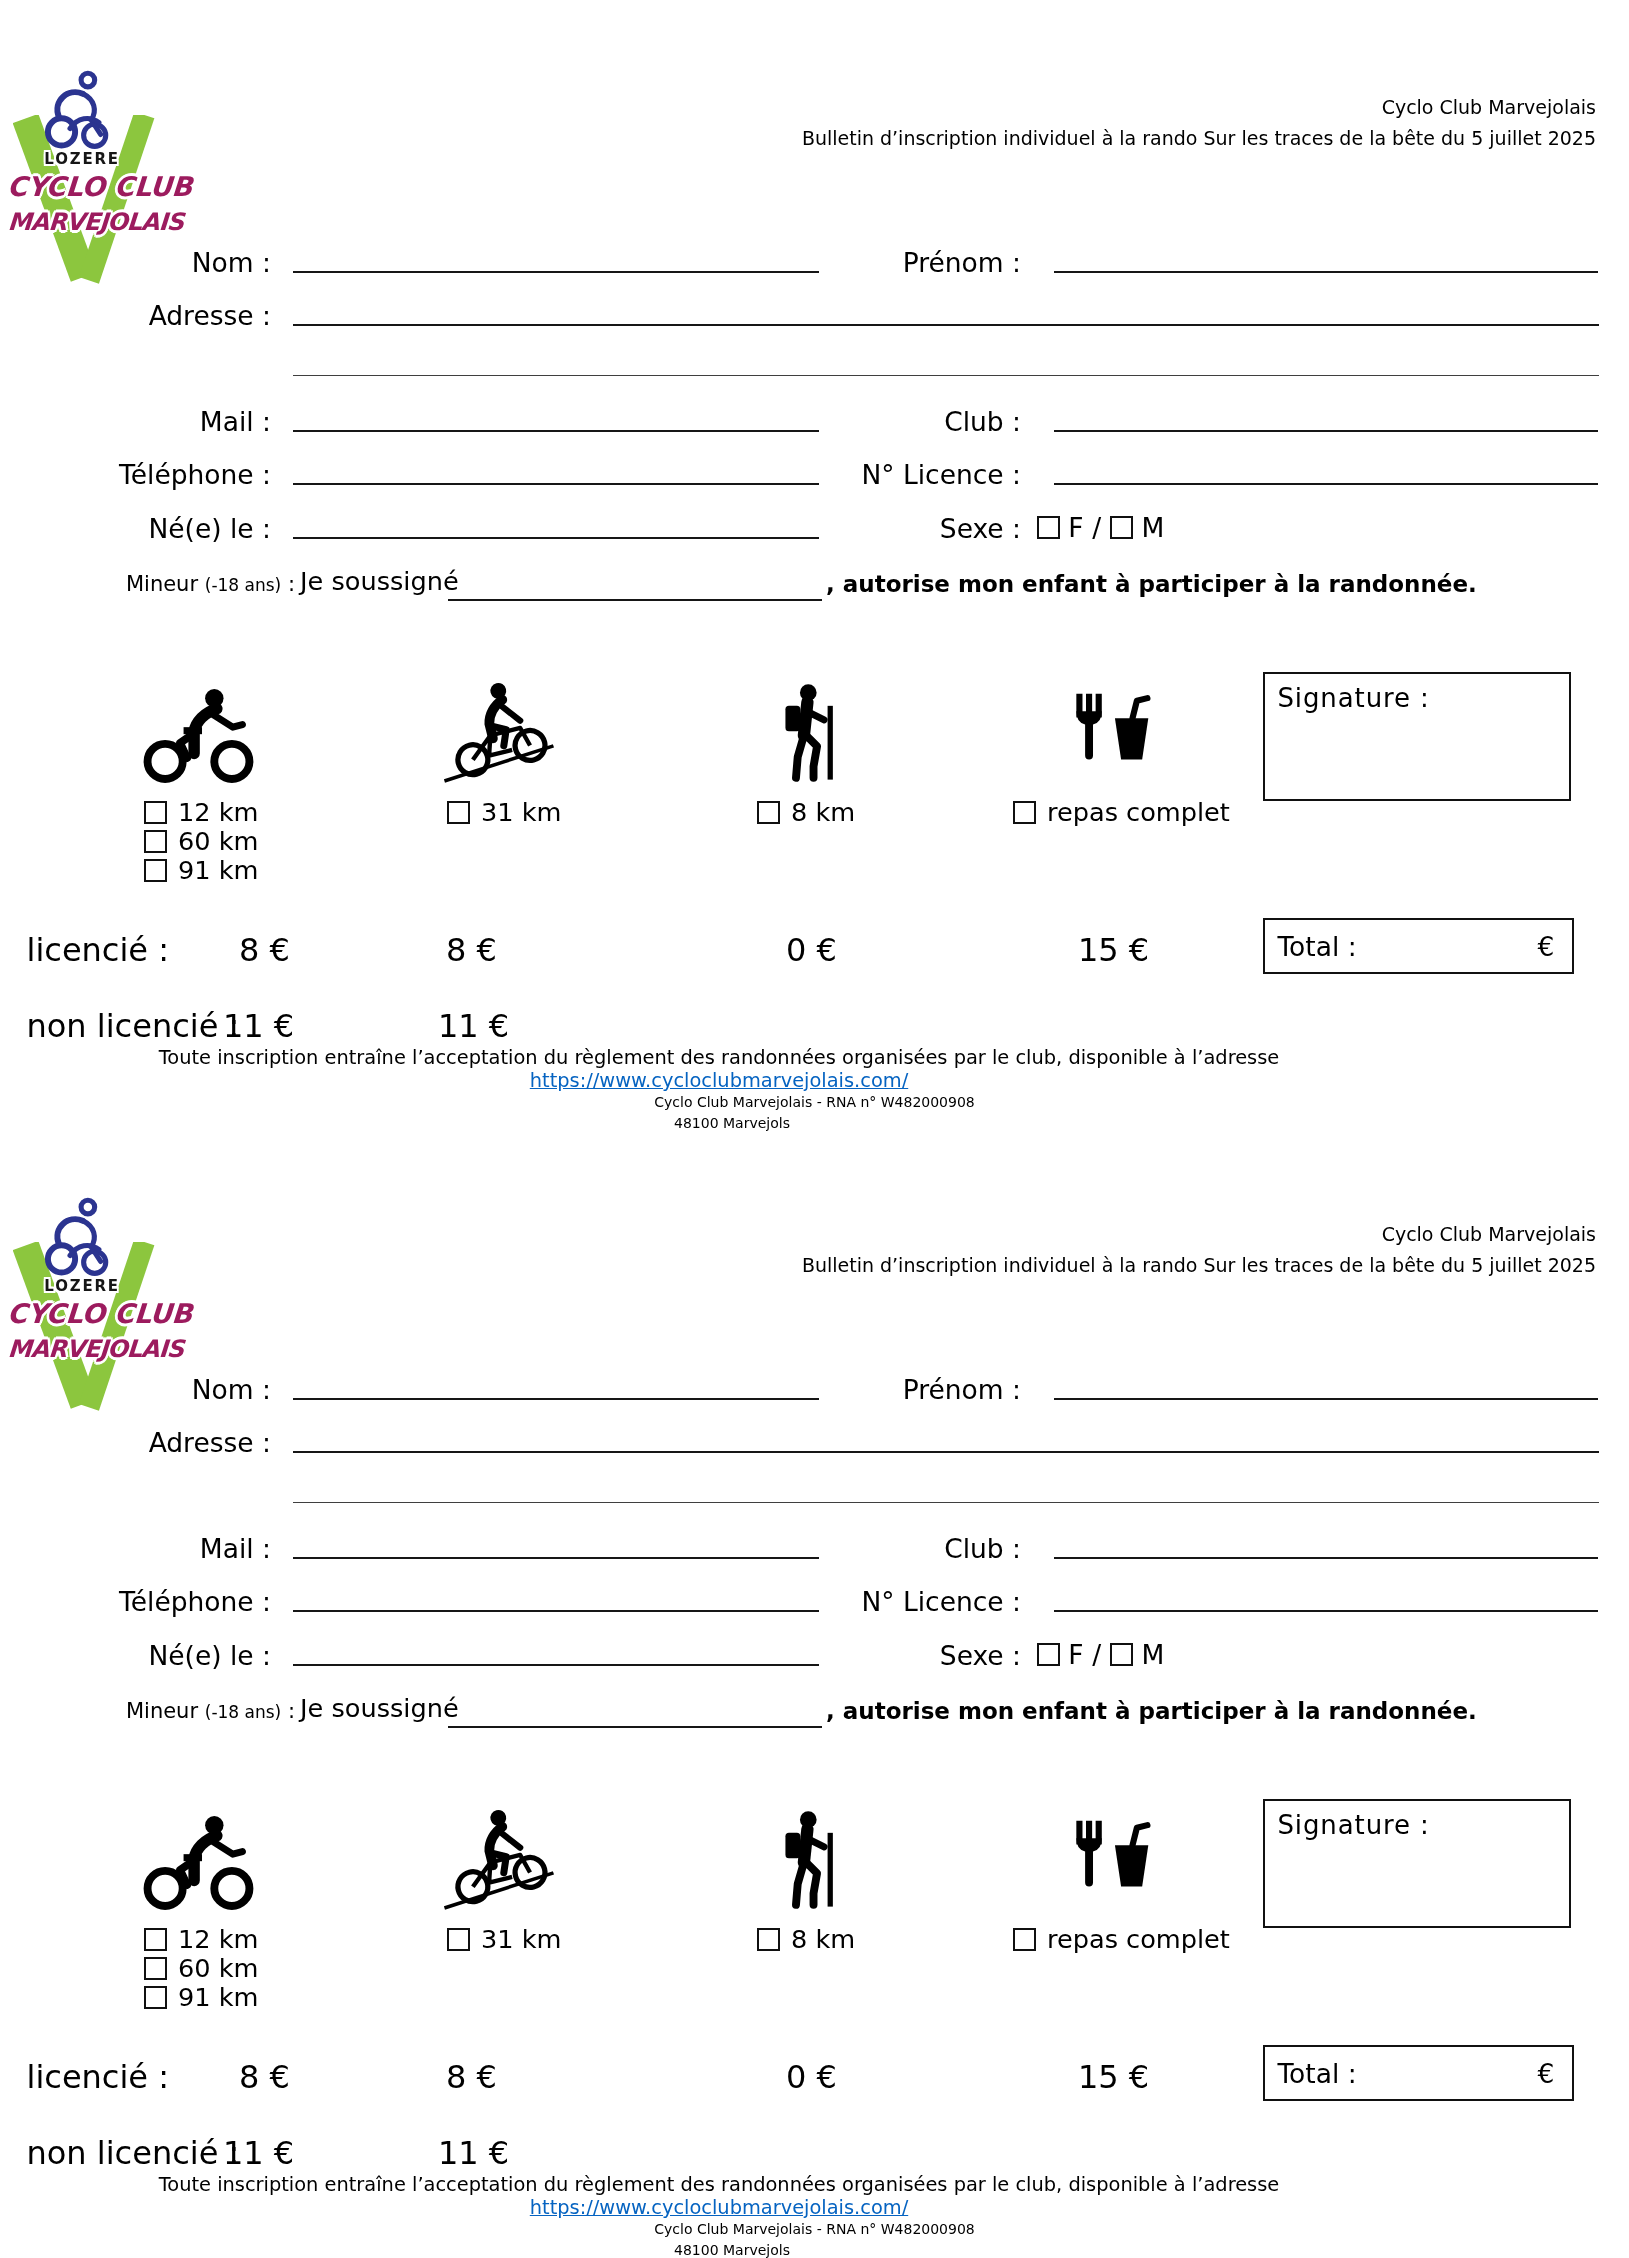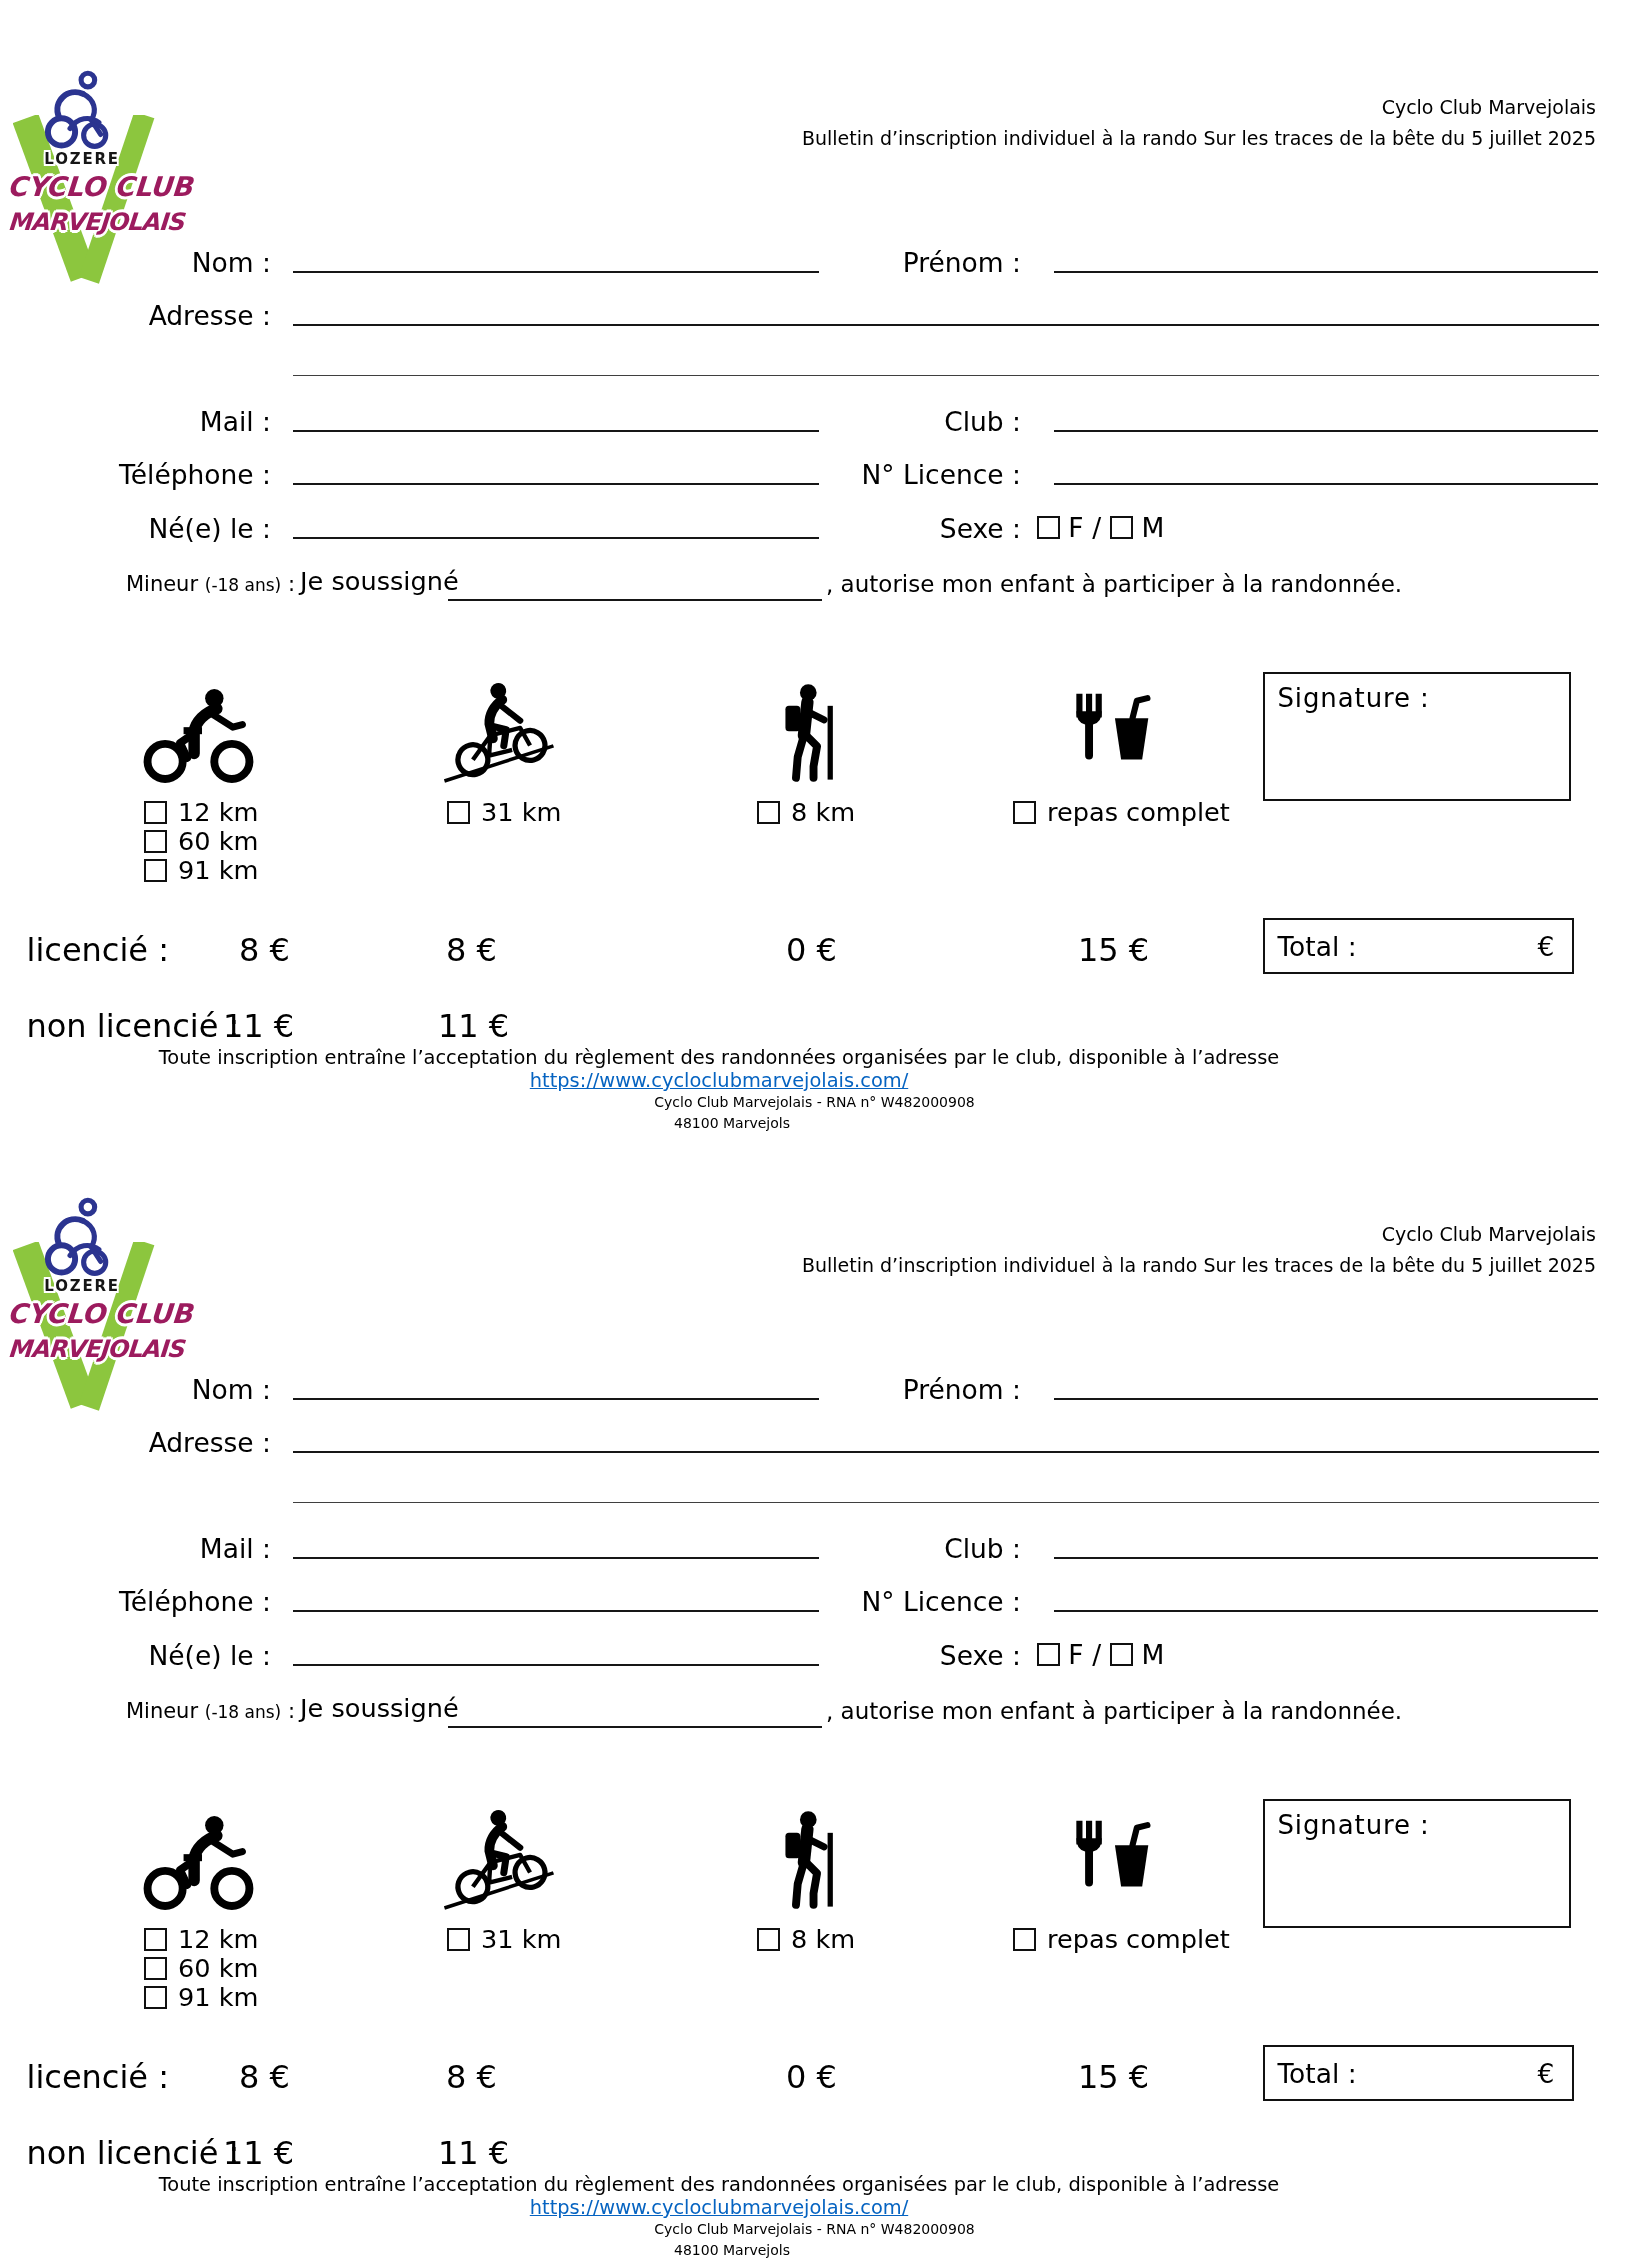--- a/index.html
+++ b/index.html
@@ -29,21 +29,21 @@
   .lbl{position:absolute;font-size:26.5px;text-align:right;white-space:nowrap;}
   .lbl-l{left:0;width:271px;}
   .lbl-r{left:752px;width:269px;}
   .fline{position:absolute;height:0;border-bottom:2.6px solid #161616;}
   .thin{border-bottom:1.8px solid #3f3f3f;}
   .sexe-row{position:absolute;left:1037px;top:512px;display:flex;align-items:center;gap:8.8px;font-size:26.5px;}
   .cb{width:18.5px;height:18.5px;border:2.6px solid #101010;display:inline-block;flex:0 0 auto;background:#fff;}
   .mineur-lbl{position:absolute;left:0;top:572px;width:271px;text-align:right;white-space:nowrap;font-size:21px;margin-left:24px;}
   .mineur-lbl .small{font-size:17px;}
   .soussigne{position:absolute;left:300px;top:566px;font-size:25.6px;}
-  .autorise{position:absolute;left:826px;top:571px;font-size:23px;white-space:nowrap;}
+  .autorise{position:absolute;left:826px;top:571px;font-size:23px;white-space:nowrap;font-weight:bold;}
 
   
   .icn{position:absolute;}
   .opts{position:absolute;display:flex;flex-direction:column;gap:6px;font-size:25.6px;}
   .opt{display:flex;align-items:center;gap:11.5px;height:23px;line-height:23px;white-space:nowrap;}
 
   
   .sigbox{position:absolute;left:1263px;top:672px;width:308px;height:129px;border:2.6px solid #111;box-sizing:border-box;}
   .sigbox span{position:absolute;left:12.4px;top:8.8px;font-size:26px;letter-spacing:0.9px;}
   .pr{position:absolute;font-size:32px;white-space:nowrap;}

